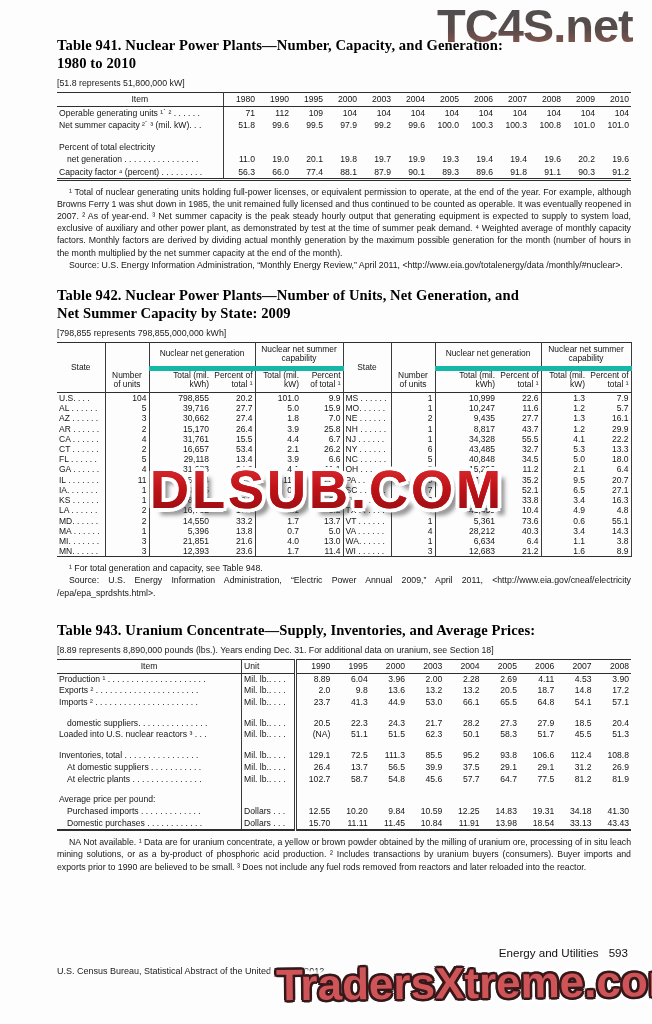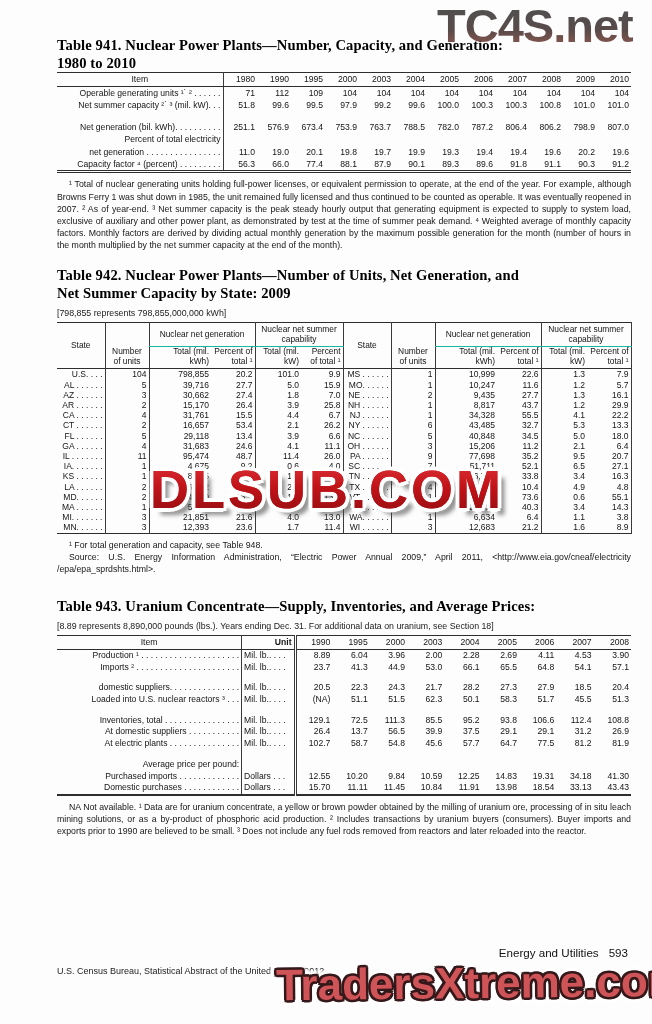--- a/index.html
+++ b/index.html
@@ -6,52 +6,52 @@
   #page{position:relative;width:652px;height:1024px;background:#fdfdfd;overflow:hidden;
         font-family:"Liberation Sans",sans-serif;color:#161616;}
   #content{position:absolute;left:57px;top:36px;width:574px;}
 
   .ttl{font-family:"Liberation Serif",serif;font-weight:700;font-size:14.6px;line-height:18px;color:#000;letter-spacing:.1px;}
   .note{font-size:8.8px;margin:6px 0 4px 0;color:#1a1a1a;}
 
   table.t{width:100%;border-collapse:collapse;table-layout:fixed;font-size:8.6px;color:#141414;}
   table.t th,table.t td{padding:0 2px;font-weight:normal;overflow:hidden;white-space:nowrap;}
   .num{text-align:right;}
-  .lbl{text-align:right;}
+  .lbl{text-align:left;}
   .ind{padding-left:10px !important;}
   .b{font-weight:bold;}
   .bl{border-left:1px solid #3a3a3a;}
   .br{border-right:1px solid #3a3a3a;}
 
   
   #t941{border-top:1.5px solid #2e2e2e;border-bottom:3px double #2e2e2e;}
   #t941 thead th{border-bottom:1px solid #2e2e2e;line-height:13px;}
   #t941 td{line-height:12.4px;}
   #t941 .thi{text-align:center;}
   #t941 .lbl{border-right:1px solid #3a3a3a;}
   #t941 tr.sp td{height:9px;}
 
   
   #t942{border-top:1.5px solid #2e2e2e;border-bottom:1.5px solid #2e2e2e;}
   #t942 thead th{font-size:8.4px;line-height:9.6px;white-space:normal;}
   #t942 thead{border-bottom:1px solid #2e2e2e;}
   #t942 .h-state{text-align:center;vertical-align:middle;}
   #t942 .h-units{text-align:center;vertical-align:bottom;padding-bottom:2px;}
-  #t942 .h-group{text-align:center;vertical-align:middle;border-bottom:1px solid #14b8a6;padding:2px 2px;}
+  #t942 .h-group{text-align:center;vertical-align:middle;border-bottom:5px solid #14b8a6;padding:2px 2px;}
   #t942 .h-sub{text-align:right;vertical-align:bottom;padding-bottom:2px;}
   #t942 td{line-height:10.2px;font-size:8.5px;}
 
   
   #t943{border-top:1.5px solid #2e2e2e;border-bottom:2px solid #2e2e2e;}
   #t943 thead th{border-bottom:1px solid #2e2e2e;line-height:13px;}
   #t943 td{line-height:11.7px;}
   #t943 .thi{text-align:center;}
   #t943 .lbl{border-right:1px solid #3a3a3a;}
   #t943 .unit{text-align:left;border-right:3px double #3a3a3a;}
-  #t943 th.unit{text-align:right;font-weight:bold;}
+  #t943 th.unit{text-align:left;}
   #t943 tr.sp td{height:9px;}
 
   .fnote{font-size:8.75px;line-height:12.1px;text-align:justify;margin-top:5px;}
   .fnote p{margin:0;text-indent:12px;}
 
   .mt942{margin-top:15px;}
   .mt943{margin-top:22px;}
 
   
   #footer-right{position:absolute;right:24px;top:946px;font-size:11.6px;color:#111;}
@@ -79,20 +79,21 @@
 </style>
 </head>
 <body>
 
 <div id="page">
 
   <div id="content">
 
     <div class="ttl">Table 941. Nuclear Power Plants—Number, Capacity, and Generation:</div>
     <div class="ttl">1980 to 2010</div>
+    <div class="note">[51.8 represents 51,800,000 kW]</div>
 
     <table class="t" id="t941">
       <colgroup>
         <col style="width:166px">
           <col span="12" style="width:34px">
       </colgroup>
       <thead>
           <tr>
             <th class="lbl thi">Item</th>
             <th class="num">1980</th>
@@ -149,35 +150,20 @@
             <td class="num"></td>
             <td class="num"></td>
             <td class="num"></td>
             <td class="num"></td>
             <td class="num"></td>
             <td class="num"></td>
             <td class="num"></td>
             <td class="num"></td>
           </tr>
           <tr>
-            <td class="lbl">Net generation (bil. kWh). . . . . . . . . .</td>
-            <td class="num">251.1</td>
-            <td class="num">576.9</td>
-            <td class="num">673.4</td>
-            <td class="num">753.9</td>
-            <td class="num">763.7</td>
-            <td class="num">788.5</td>
-            <td class="num">782.0</td>
-            <td class="num">787.2</td>
-            <td class="num">806.4</td>
-            <td class="num">806.2</td>
-            <td class="num">798.9</td>
-            <td class="num">807.0</td>
-          </tr>
-          <tr>
             <td class="lbl">Percent of total electricity</td>
             <td class="num"></td>
             <td class="num"></td>
             <td class="num"></td>
             <td class="num"></td>
             <td class="num"></td>
             <td class="num"></td>
             <td class="num"></td>
             <td class="num"></td>
             <td class="num"></td>
@@ -213,20 +199,21 @@
             <td class="num">91.8</td>
             <td class="num">91.1</td>
             <td class="num">90.3</td>
             <td class="num">91.2</td>
           </tr>
         </tbody>
     </table>
 
     <div class="fnote">
       <p>¹ Total of nuclear generating units holding full-power licenses, or equivalent permission to operate, at the end of the year. For example, although Browns Ferry 1 was shut down in 1985, the unit remained fully licensed and thus continued to be counted as operable. It was eventually reopened in 2007. ² As of year-end. ³ Net summer capacity is the peak steady hourly output that generating equipment is expected to supply to system load, exclusive of auxiliary and other power plant, as demonstrated by test at the time of summer peak demand. ⁴ Weighted average of monthly capacity factors. Monthly factors are derived by dividing actual monthly generation by the maximum possible generation for the month (number of hours in the month multiplied by the net summer capacity at the end of the month).</p>
+      <p>Source: U.S. Energy Information Administration, “Monthly Energy Review,” April 2011, &lt;http://www.eia.gov/totalenergy/data /monthly/#nuclear&gt;.</p>
     </div>
 
     <div class="ttl mt942">Table 942. Nuclear Power Plants—Number of Units, Net Generation, and</div>
     <div class="ttl">Net Summer Capacity by State: 2009</div>
     <div class="note">[798,855 represents 798,855,000,000 kWh]</div>
 
     <table class="t" id="t942">
       <colgroup>
         <col style="width:48px">
           <col style="width:44px">
@@ -528,20 +515,33 @@
             <td class="num">6.04</td>
             <td class="num">3.96</td>
             <td class="num">2.00</td>
             <td class="num">2.28</td>
             <td class="num">2.69</td>
             <td class="num">4.11</td>
             <td class="num">4.53</td>
             <td class="num">3.90</td>
           </tr>
           <tr>
+            <td class="lbl">Exports ² . . . . . . . . . . . . . . . . . . . . . .</td>
+            <td class="unit">Mil. lb.. . . .</td>
+            <td class="num">2.0</td>
+            <td class="num">9.8</td>
+            <td class="num">13.6</td>
+            <td class="num">13.2</td>
+            <td class="num">13.2</td>
+            <td class="num">20.5</td>
+            <td class="num">18.7</td>
+            <td class="num">14.8</td>
+            <td class="num">17.2</td>
+          </tr>
+          <tr>
             <td class="lbl">Imports ² . . . . . . . . . . . . . . . . . . . . . .</td>
             <td class="unit">Mil. lb.. . . .</td>
             <td class="num">23.7</td>
             <td class="num">41.3</td>
             <td class="num">44.9</td>
             <td class="num">53.0</td>
             <td class="num">66.1</td>
             <td class="num">65.5</td>
             <td class="num">64.8</td>
             <td class="num">54.1</td>

